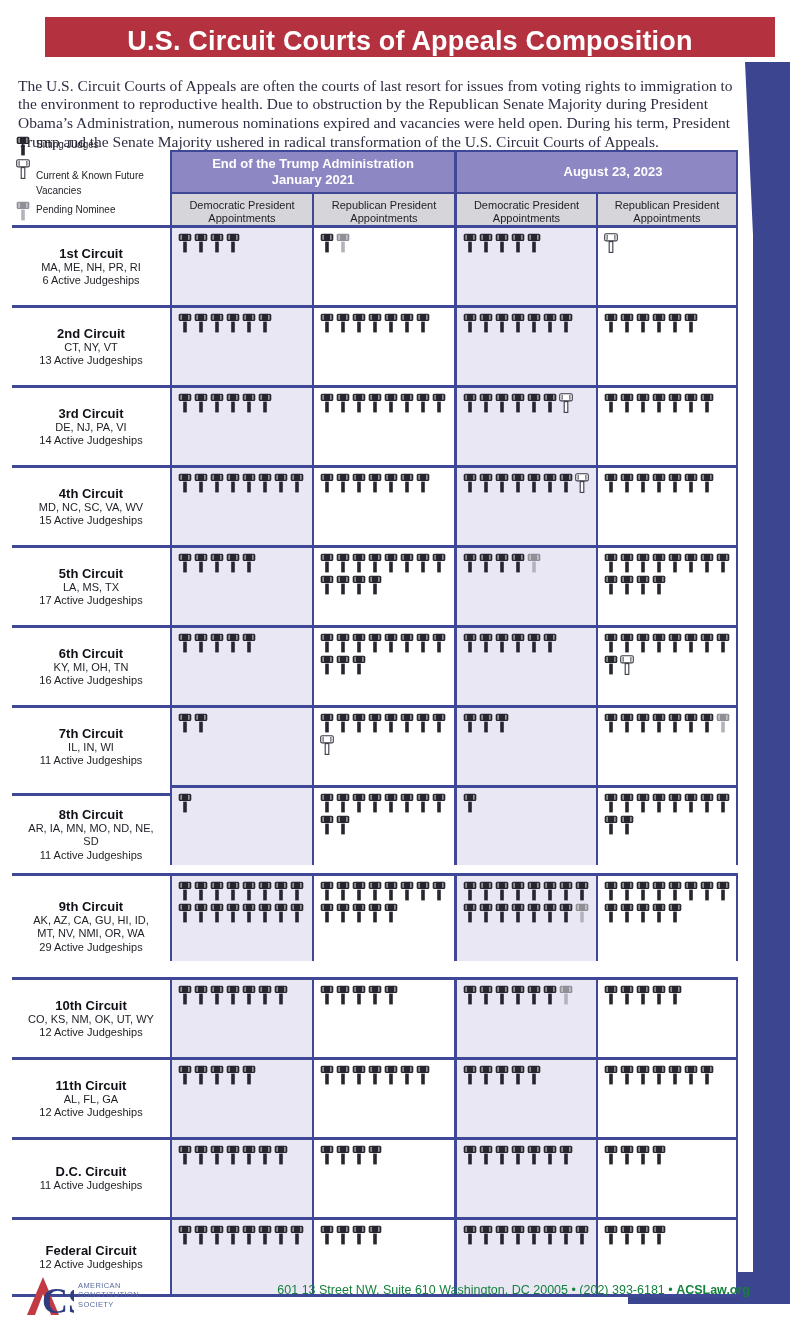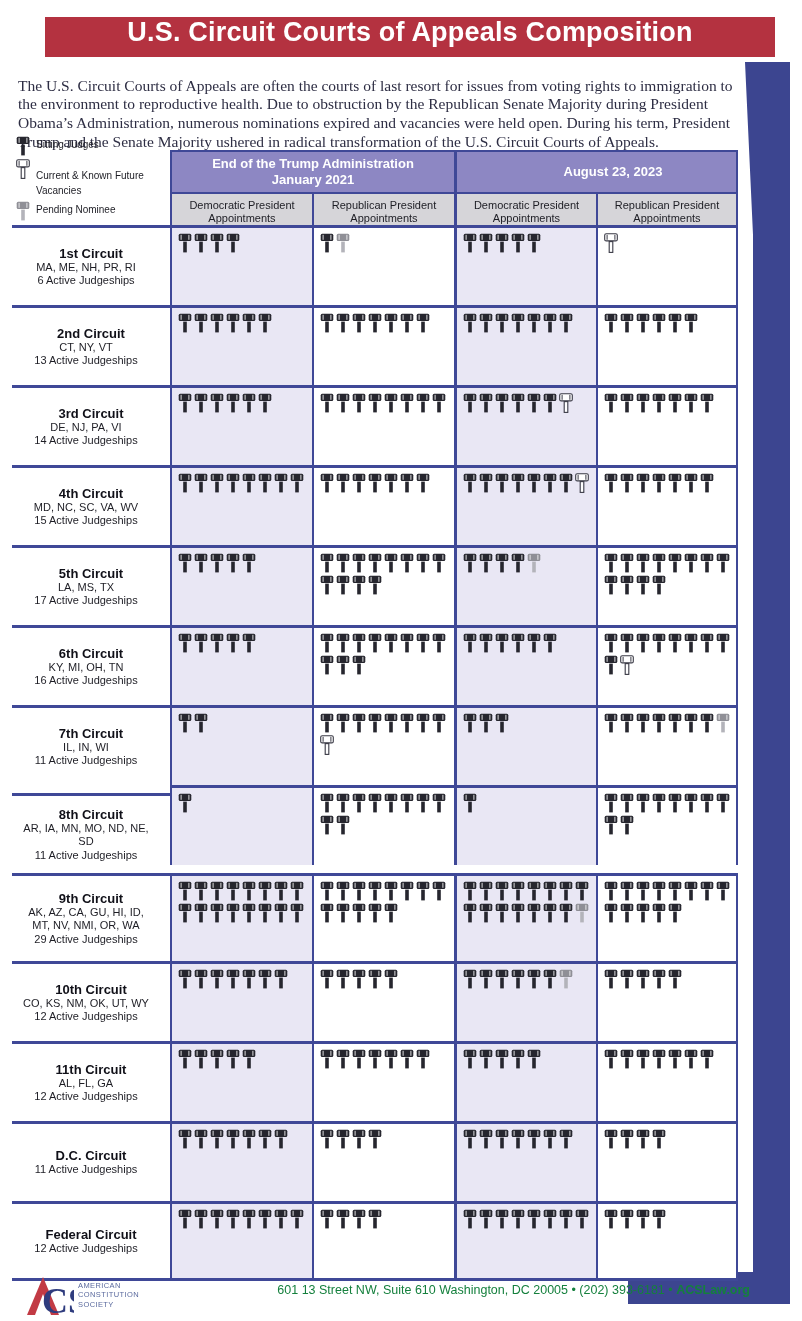--- a/index.html
+++ b/index.html
@@ -3,21 +3,21 @@
 <meta charset="utf-8">
 <style>
   html,body{margin:0;padding:0;}
   body{
     width:802px;height:1321px;position:relative;background:#ffffff;
     font-family:"Liberation Sans",sans-serif;overflow:hidden;
     --nv:#3f4897;
   }
   
   #title-band{position:absolute;left:45px;top:17px;width:730px;height:40px;background:#b43240;
-    display:flex;align-items:flex-start;justify-content:center;}
+    display:flex;align-items:flex-end;justify-content:center;}
   #title-band h1{margin:0;color:#ffffff;font-size:27px;font-weight:bold;letter-spacing:.2px;}
   
   #intro{position:absolute;left:18px;top:61px;width:728px;
     font-family:"Liberation Serif",serif;font-size:15.5px;line-height:1.21;color:#2e2e44;}
   
   #navy-band{position:absolute;left:628px;top:62px;width:162px;height:1242px;background:#3c4590;
     clip-path:polygon(117px 0,162px 0,162px 1242px,0 1242px,0 1210px,125px 1210px,125px 173px);}
   
   #legend{position:absolute;left:16px;top:136px;width:150px;z-index:5;}
   .litem{display:flex;align-items:flex-start;margin-bottom:3px;}
@@ -34,21 +34,21 @@
     border-top:2px solid var(--nv);border-left:2px solid var(--nv);}
   .ghead span{display:block;max-width:250px;}
   #g2{border-left-width:3px;border-right:2px solid var(--nv);padding-left:33px;}
   .sub{background:#d6d5d9;color:#1d1d24;font-size:11px;line-height:1.18;
     display:flex;align-items:flex-end;justify-content:center;text-align:center;height:33px;
     border-top:2px solid var(--nv);border-left:2px solid var(--nv);}
   .sub span{display:block;max-width:122px;}
   .sub.s3{border-left-width:3px;}
   .sub.s4{border-right:2px solid var(--nv);}
   .lbl{background:#fff;border-top:3px solid var(--nv);display:flex;flex-direction:column;
-    justify-content:center;text-align:center;padding:0 8px;}
+    align-items:center;justify-content:center;text-align:center;padding:0 8px;}
   .cname{font-size:13px;font-weight:bold;color:#101018;}
   .cstates{font-size:11px;color:#1d1d24;line-height:1.2;max-width:132px;}
   .cell{background:#fff;border-top:3px solid var(--nv);border-left:2px solid var(--nv);
     display:flex;flex-wrap:wrap;align-content:flex-start;gap:2px 2px;padding:5px 4px 0 6px;}
   .cell.dem{background:#e9e7f4;}
   .cell.c3{border-left-width:3px;}
   .cell.c4{border-right:2px solid var(--nv);}
   .last{border-bottom:3px solid var(--nv);}
   
   .gavel{display:block;}
@@ -1469,21 +1469,21 @@
         <line class="tick" x1="10.9" y1="1.8" x2="10.9" y2="6.8"></line>
         <rect class="handle" x="5.2" y="8.6" width="3.6" height="10.8"></rect>
       </svg>
       <svg class="gavel sitting" width="14" height="20" viewBox="0 0 14 20">
         <rect class="head" x="0.7" y="0.7" width="12.6" height="7.2" rx="1.5"></rect>
         <line class="tick" x1="3.1" y1="1.8" x2="3.1" y2="6.8"></line>
         <line class="tick" x1="10.9" y1="1.8" x2="10.9" y2="6.8"></line>
         <rect class="handle" x="5.2" y="8.6" width="3.6" height="10.8"></rect>
       </svg>
     </div>
-    <div class="lbl" style="height: 88px;">
+    <div class="lbl" style="height: 104px;">
       <span class="cname">9th Circuit</span>
       <span class="cstates">AK, AZ, CA, GU, HI, ID, MT, NV, NMI, OR, WA</span>
       <span class="cstates">29 Active Judgeships</span>
     </div>
     <div class="cell c1 dem" style="height: 88px;">
       <svg class="gavel sitting" width="14" height="20" viewBox="0 0 14 20">
         <rect class="head" x="0.7" y="0.7" width="12.6" height="7.2" rx="1.5"></rect>
         <line class="tick" x1="3.1" y1="1.8" x2="3.1" y2="6.8"></line>
         <line class="tick" x1="10.9" y1="1.8" x2="10.9" y2="6.8"></line>
         <rect class="handle" x="5.2" y="8.6" width="3.6" height="10.8"></rect>

